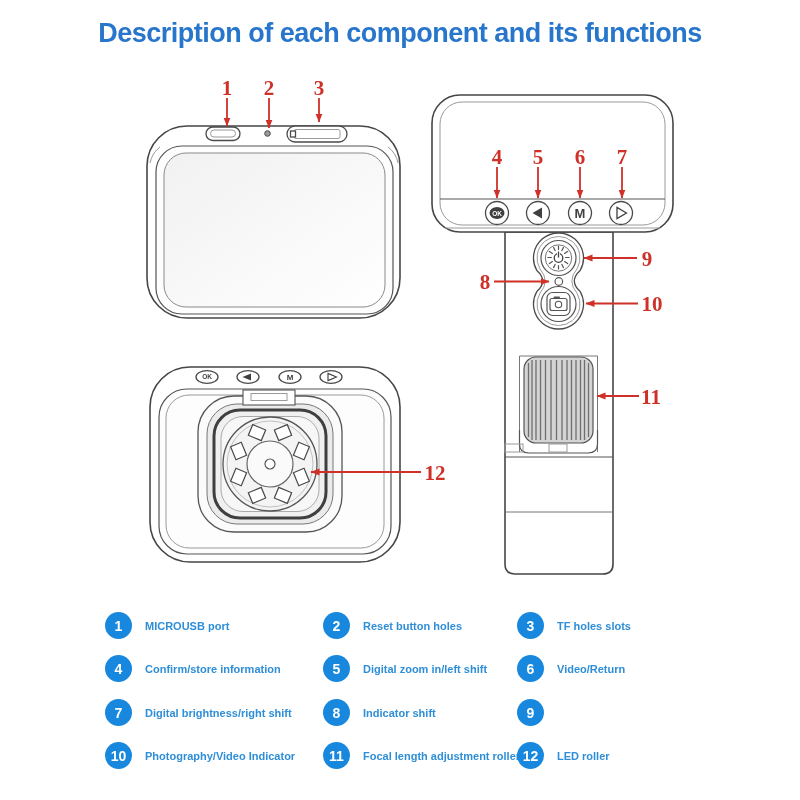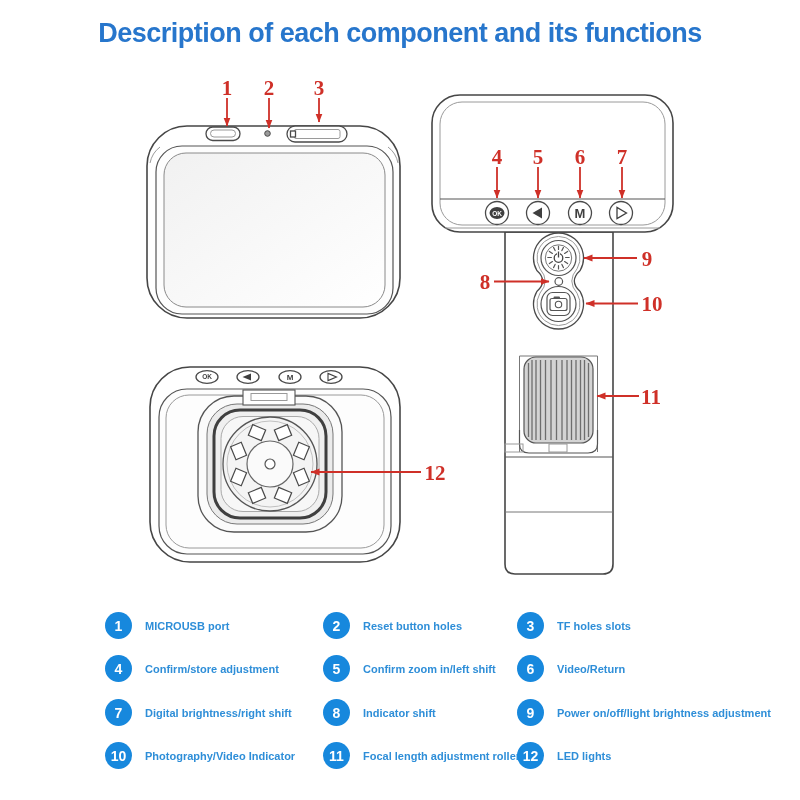--- a/index.html
+++ b/index.html
@@ -234,49 +234,48 @@
     <div class="legend-item" style="left:323px;top:612px">
       <span class="legend-num">2</span>
       <span class="legend-label">Reset button holes</span>
     </div>
     <div class="legend-item" style="left:517px;top:612px">
       <span class="legend-num">3</span>
       <span class="legend-label">TF holes slots</span>
     </div>
     <div class="legend-item" style="left:105px;top:655px">
       <span class="legend-num">4</span>
-      <span class="legend-label">Confirm/store adjustment</span>
+      <span class="legend-label">Confirm/store information</span>
     </div>
     <div class="legend-item" style="left:323px;top:655px">
       <span class="legend-num">5</span>
-      <span class="legend-label">Confirm zoom in/left shift</span>
+      <span class="legend-label">Digital zoom in/left shift</span>
     </div>
     <div class="legend-item" style="left:517px;top:655px">
       <span class="legend-num">6</span>
       <span class="legend-label">Video/Return</span>
     </div>
     <div class="legend-item" style="left:105px;top:699px">
       <span class="legend-num">7</span>
       <span class="legend-label">Digital brightness/right shift</span>
     </div>
     <div class="legend-item" style="left:323px;top:699px">
       <span class="legend-num">8</span>
       <span class="legend-label">Indicator shift</span>
     </div>
     <div class="legend-item" style="left:517px;top:699px">
       <span class="legend-num">9</span>
-      <span class="legend-label">Power on/off/light brightness adjustment</span>
     </div>
     <div class="legend-item" style="left:105px;top:742px">
       <span class="legend-num">10</span>
       <span class="legend-label">Photography/Video Indicator</span>
     </div>
     <div class="legend-item" style="left:323px;top:742px">
       <span class="legend-num">11</span>
       <span class="legend-label">Focal length adjustment roller</span>
     </div>
     <div class="legend-item" style="left:517px;top:742px">
       <span class="legend-num">12</span>
-      <span class="legend-label">LED lights</span>
+      <span class="legend-label">LED roller</span>
     </div>
   </div>
 
 </div>
 
 </body></html>

